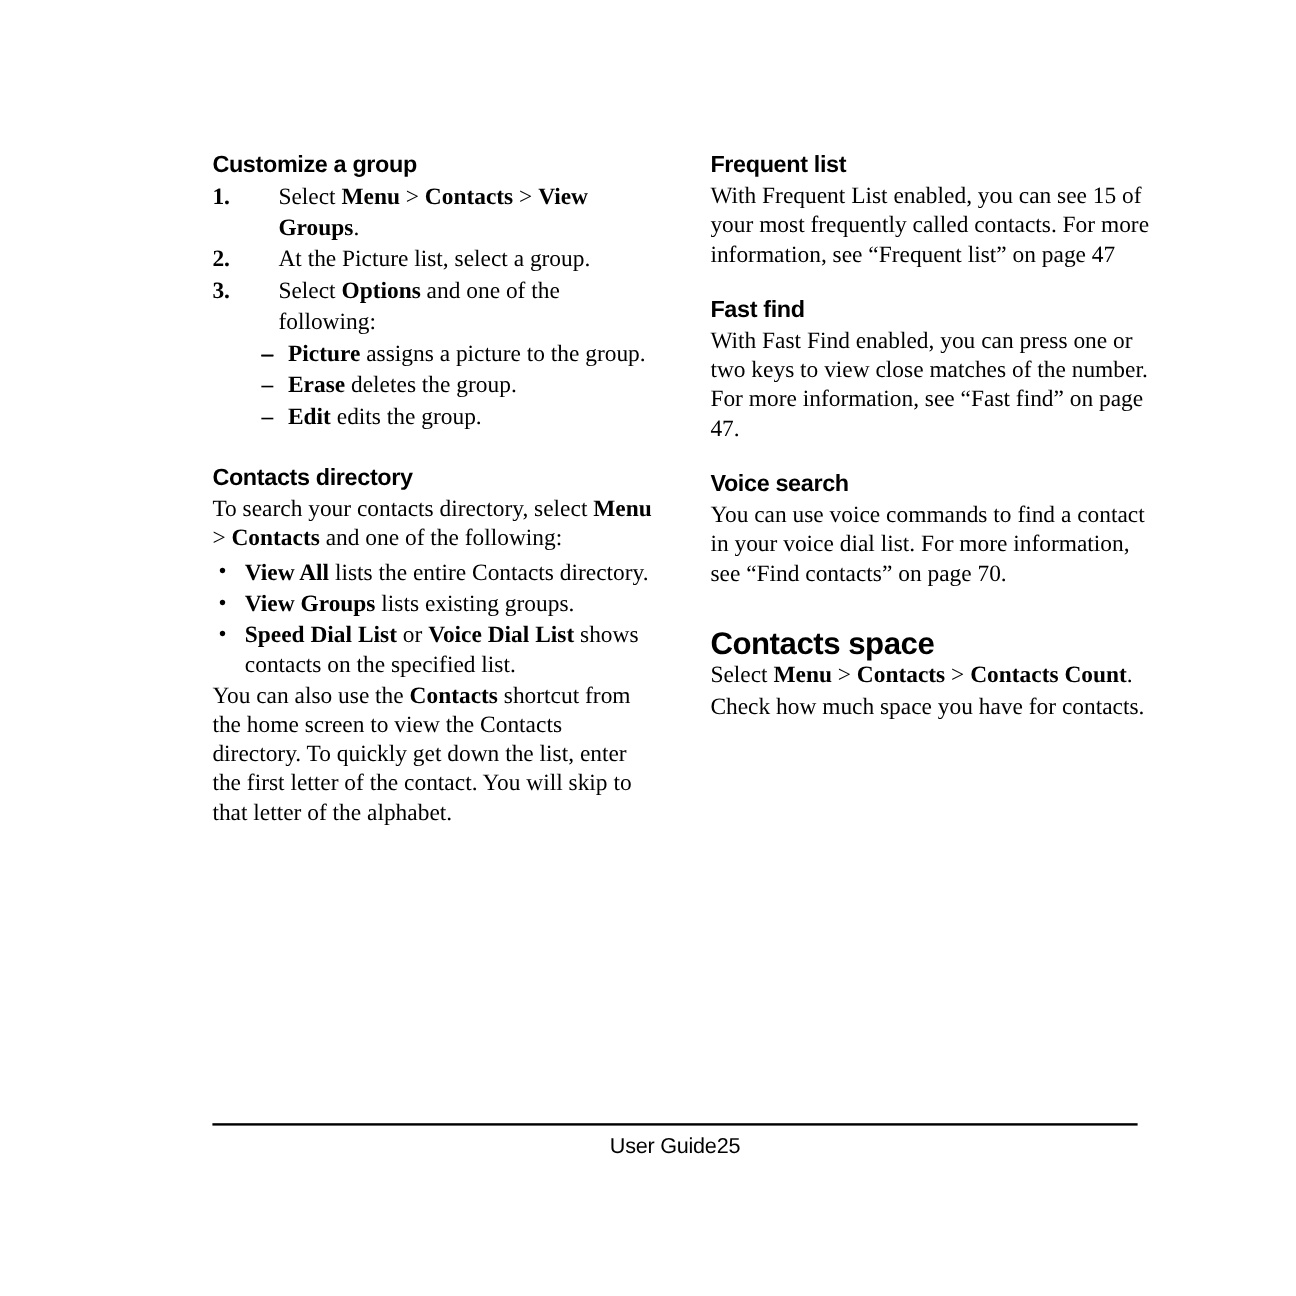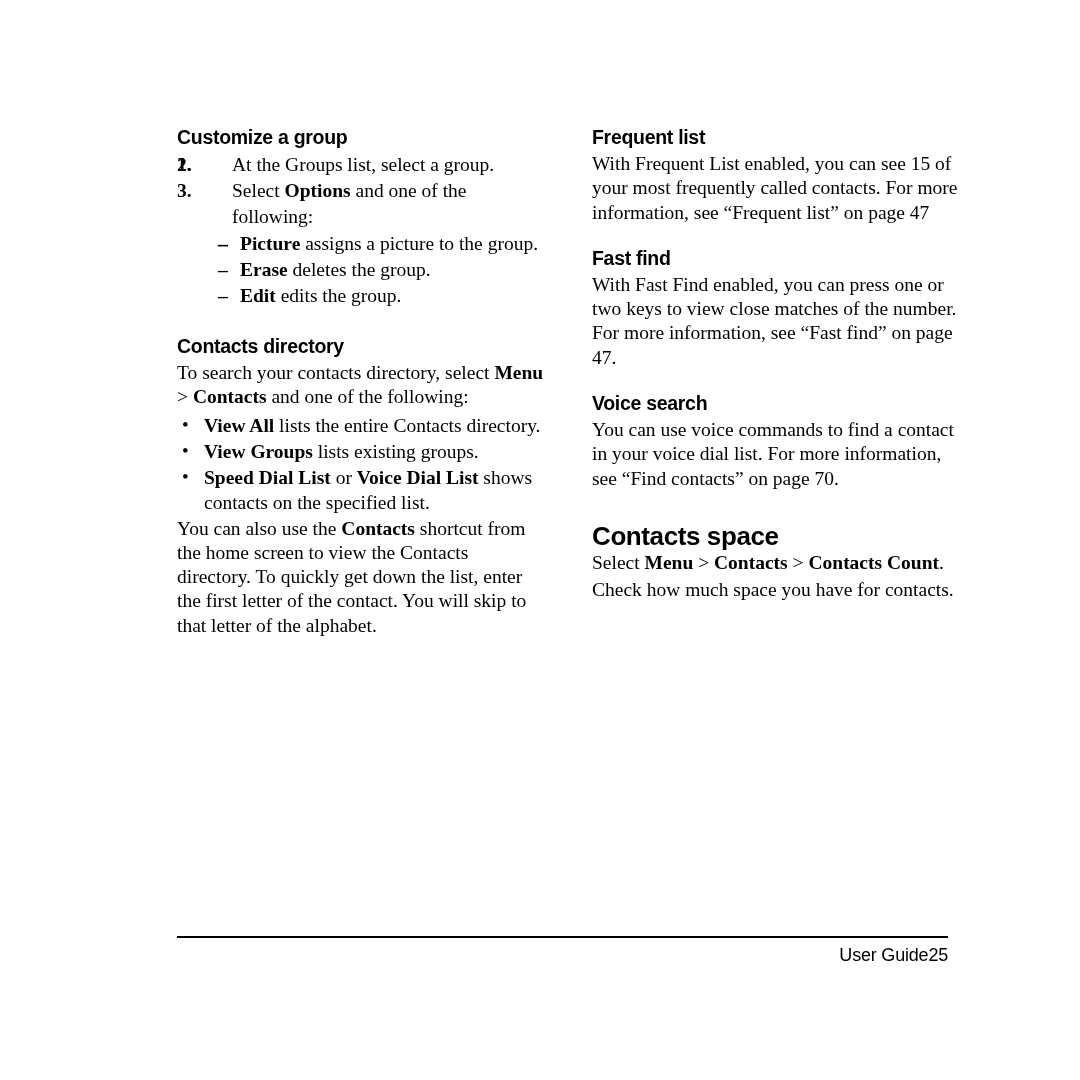--- a/index.html
+++ b/index.html
@@ -146,21 +146,21 @@
     top: 936px;
     width: 771px;
   }
   #footer .rule {
     width: 100%;
     height: 2px;
     background: #000000;
   }
   #footer .frow {
     display: flex;
-    justify-content: flex-end;
+    justify-content: center;
     align-items: baseline;
     margin-top: 6px;
     font-family: "Liberation Sans", sans-serif;
     font-size: 18px;
     line-height: 22px;
     letter-spacing: -0.2px;
   }
 </style>
 </head>
 <body>
@@ -170,24 +170,25 @@
   <div class="columns">
 
     <div class="col col-left">
 
       <section>
         <h2 class="doc-h2">Customize a group</h2>
 
         <ol class="numlist">
           <li>
             <span class="num">1.</span>
+            <span><span>Select </span><b>Menu</b><span> &gt; </span><b>Contacts</b><span> &gt; </span><b>View Groups</b><span>.</span></span>
           </li>
           <li>
             <span class="num">2.</span>
-            <span>At the Groups list, select a group.</span>
+            <span>At the Picture list, select a group.</span>
           </li>
           <li>
             <span class="num">3.</span>
             <span><span>Select </span><b>Options</b><span> and one of the following:</span></span>
           </li>
         </ol>
 
         <ul class="dashlist">
           <li>
             <span class="dash">–</span>

